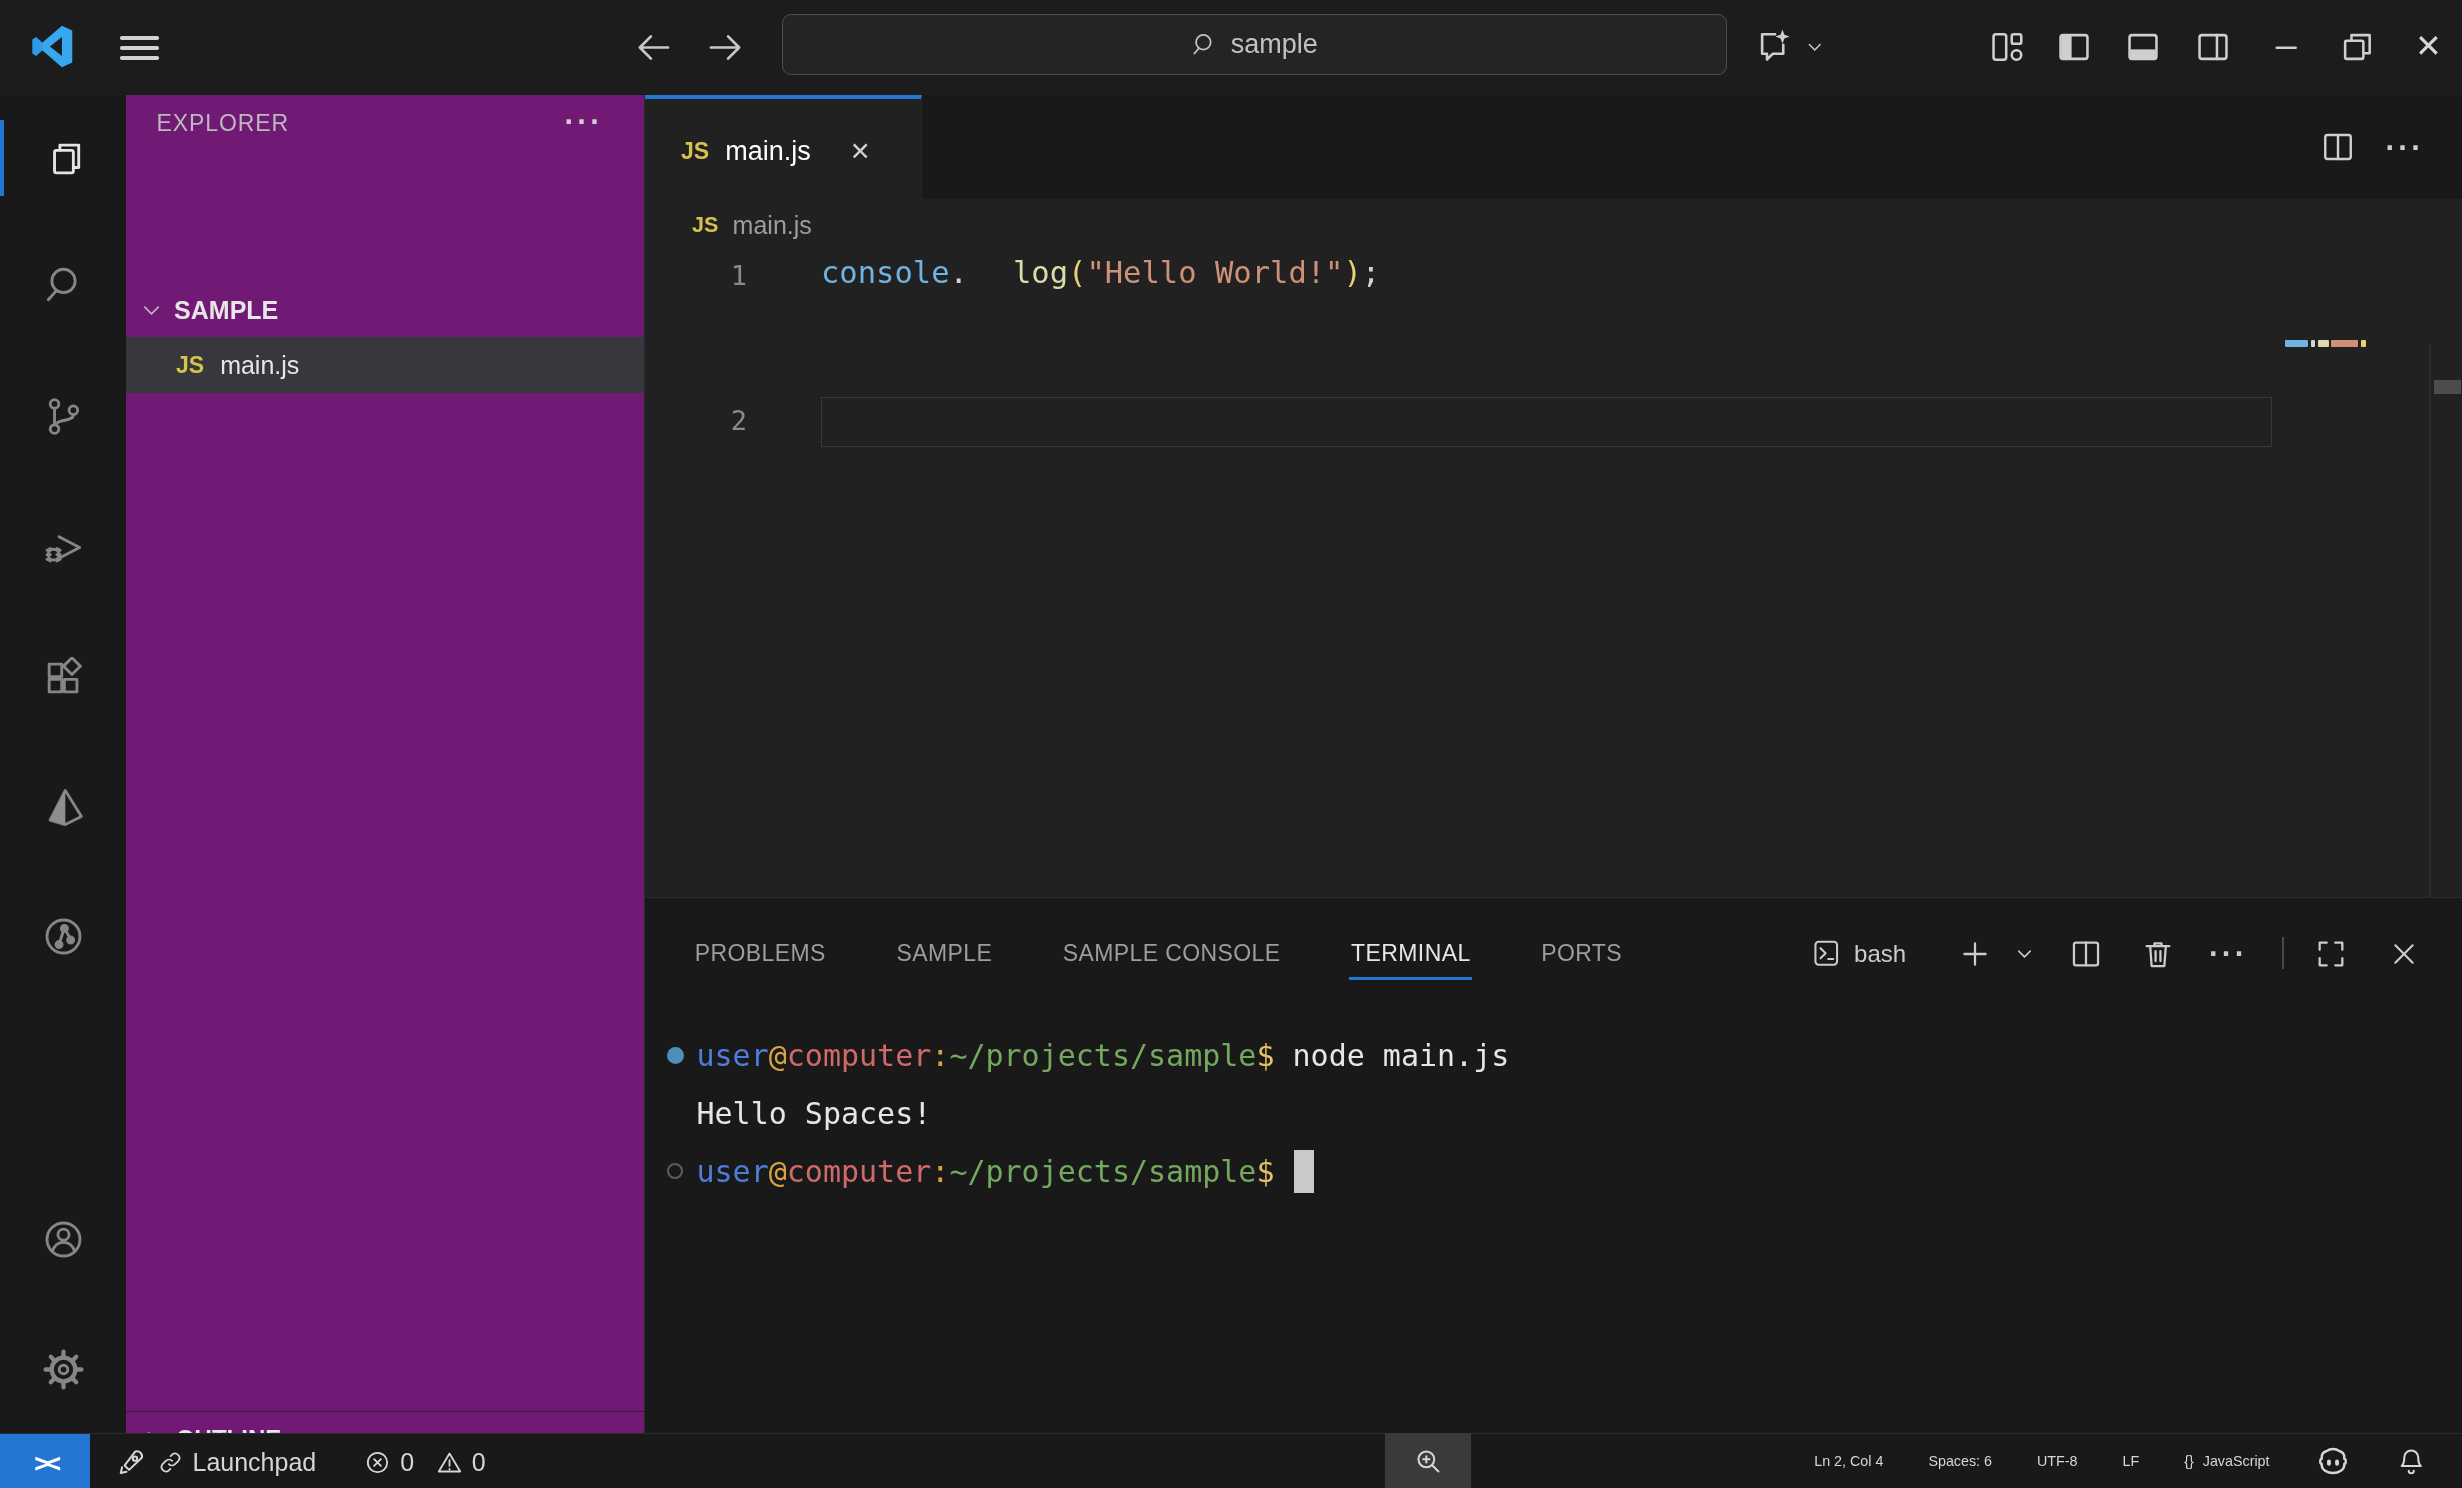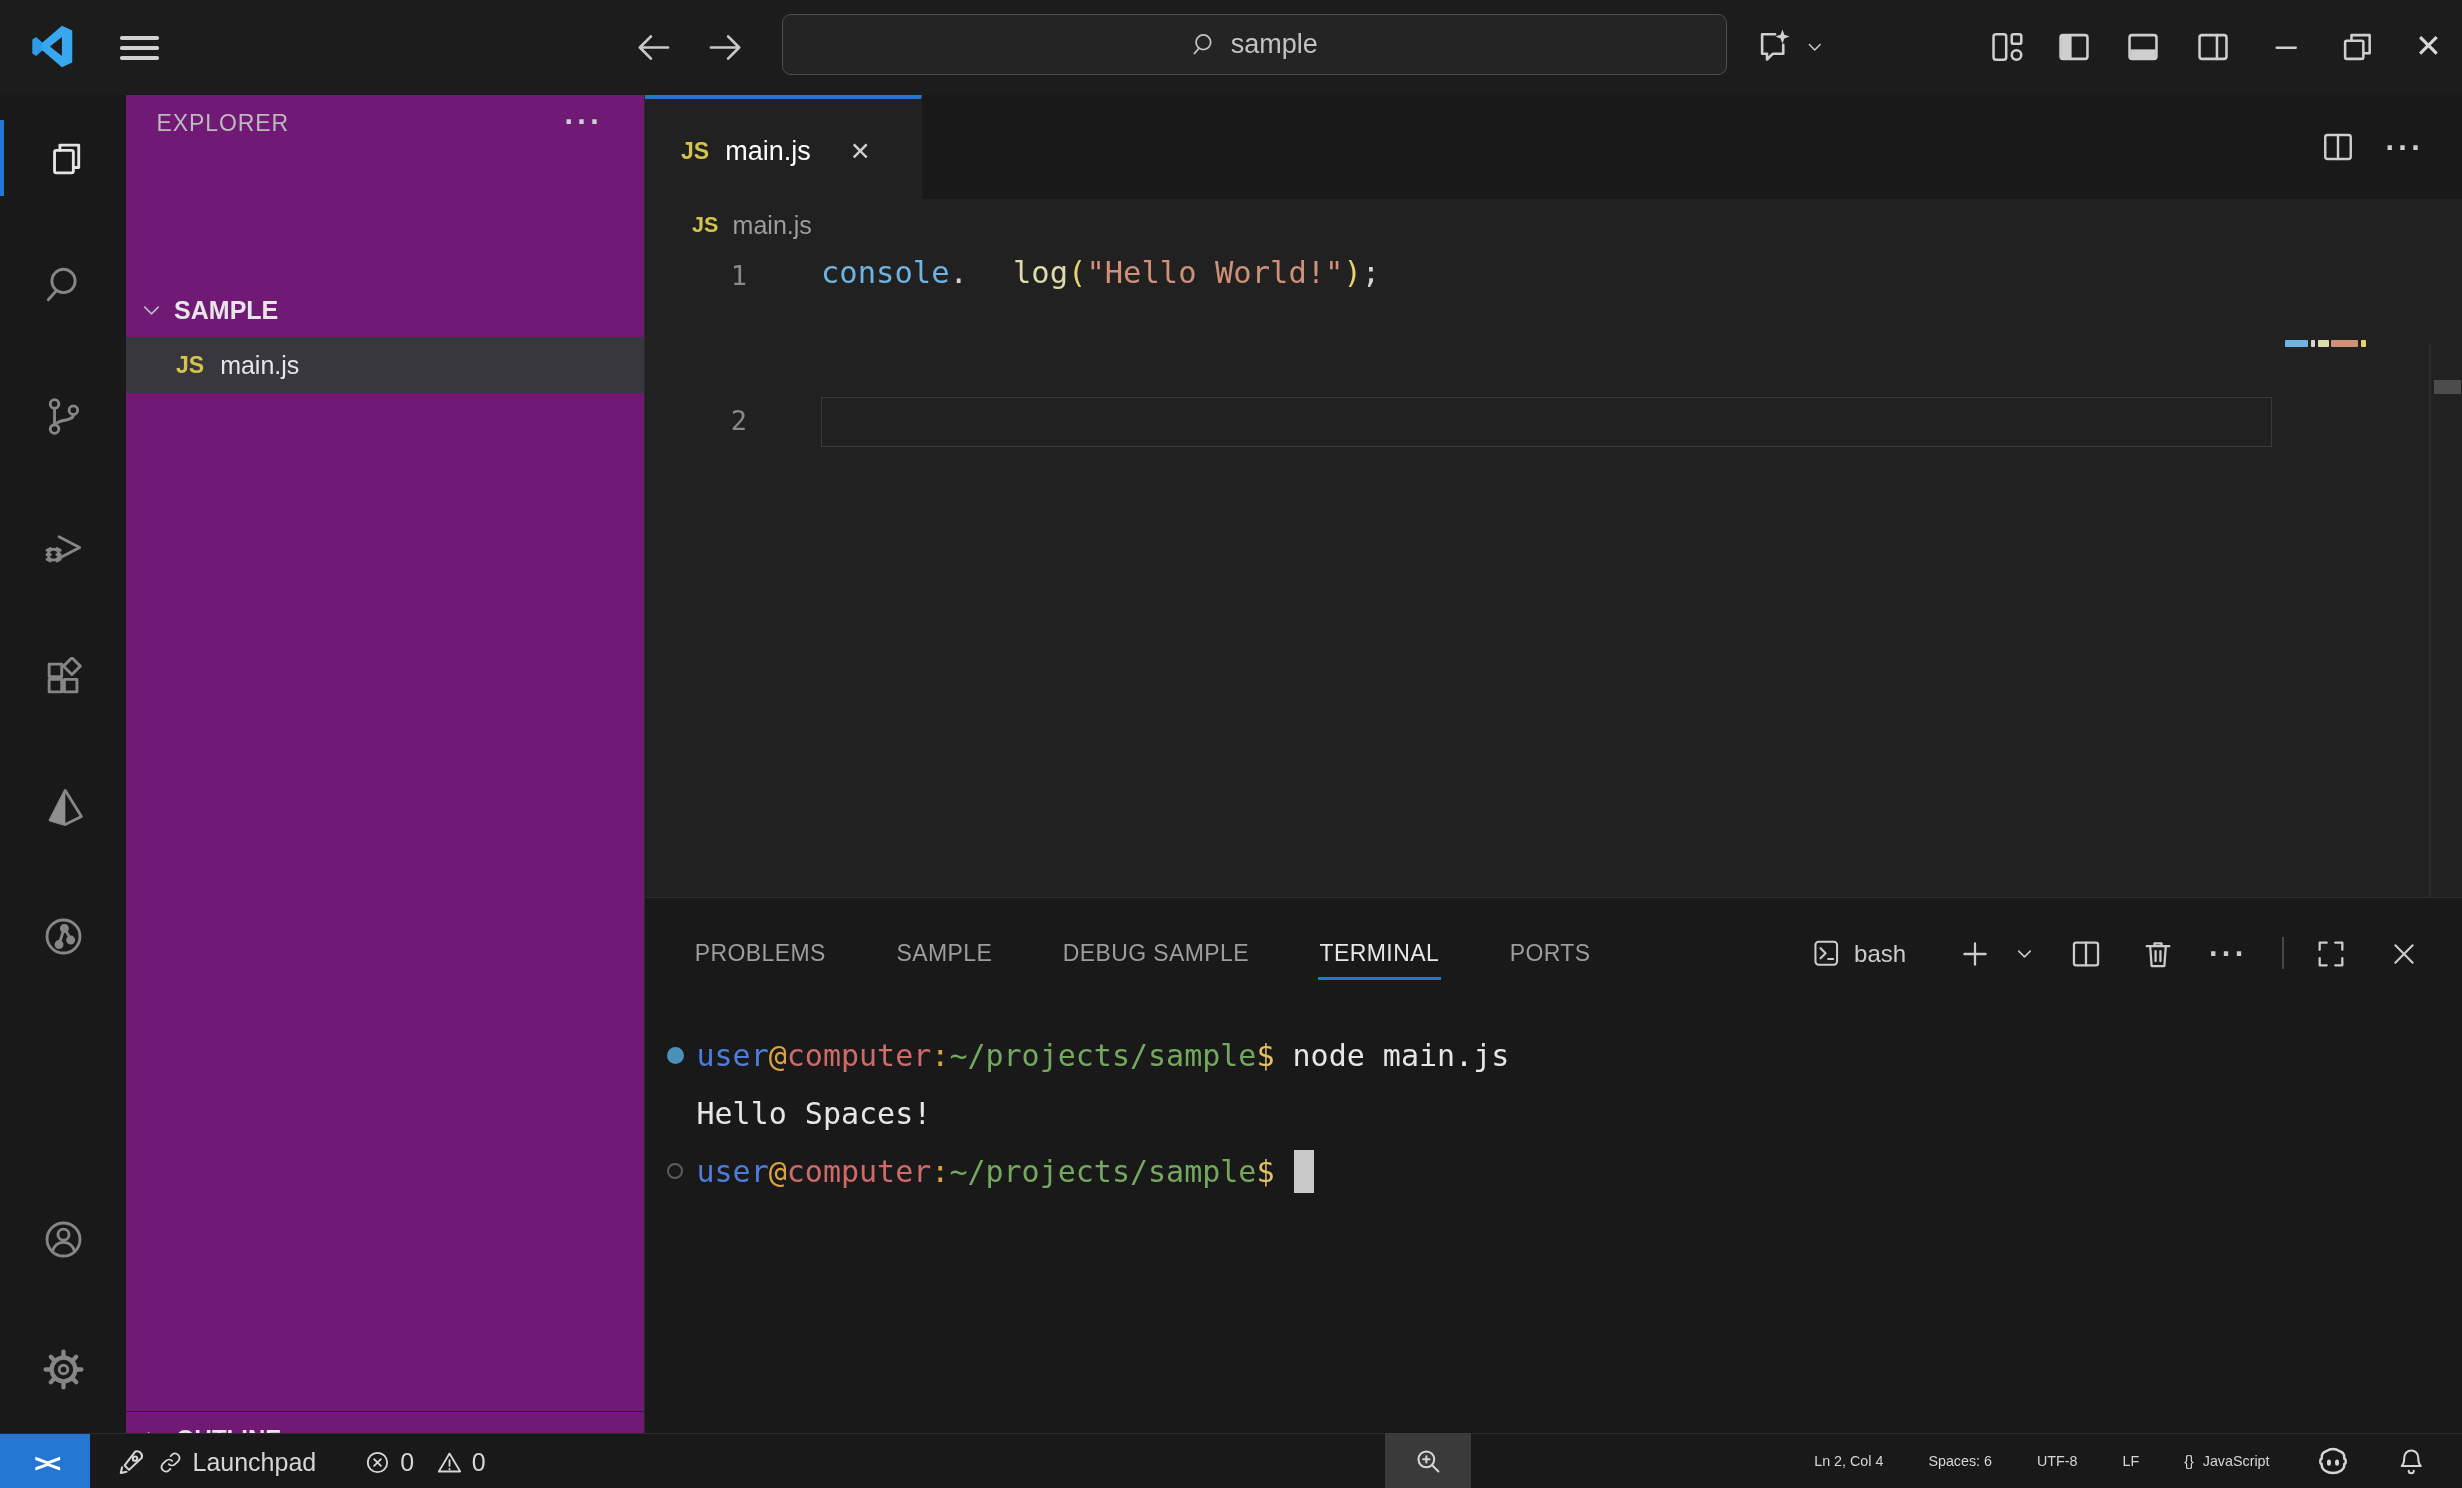--- a/index.html
+++ b/index.html
@@ -319,21 +319,21 @@
       </div>
       <div class="scrolltrack"></div>
       <div class="scrollthumb"></div>
     </div>
   </div>
 
   <div class="abs panel">
     <div class="ptabs">
       <span class="ptab">PROBLEMS</span>
       <span class="ptab">SAMPLE</span>
-      <span class="ptab">DEBUG SAMPLE</span>
+      <span class="ptab">SAMPLE CONSOLE</span>
       <span class="ptab active">TERMINAL</span>
       <span class="ptab">PORTS</span>
     </div>
 
     <div class="pact bash-group">
       <svg class="ic" width="30.5" height="30.5" viewBox="0 0 24 24">
           <rect x="3.5" y="3" width="17" height="18" rx="2.5"></rect>
           <path d="M7.5 8l4 4-4 4M13.5 16.5h4"></path>
         </svg>
       <span class="bash-label">bash</span>

